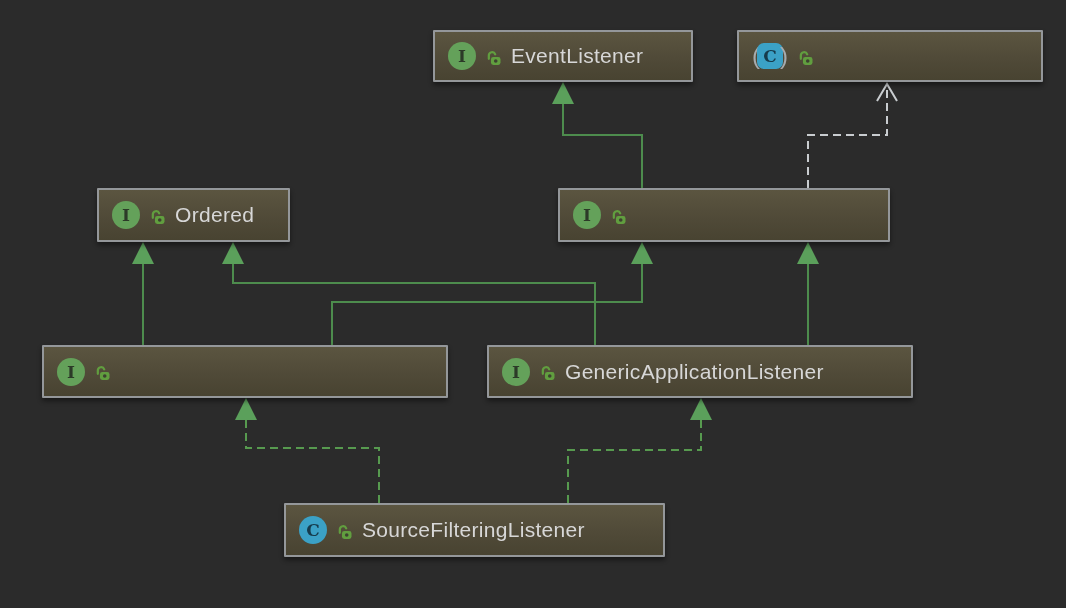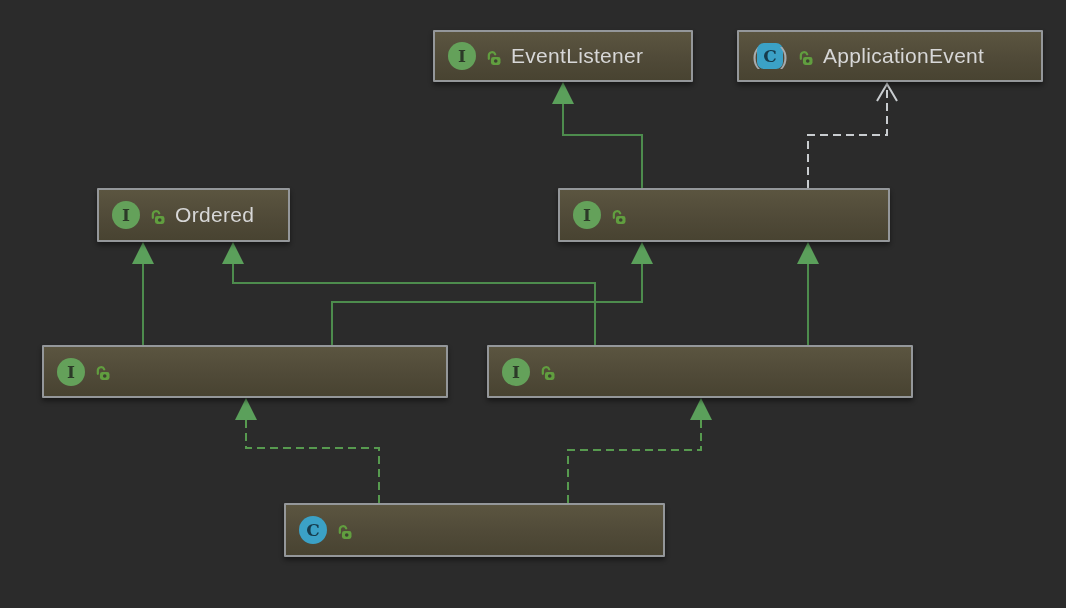--- a/index.html
+++ b/index.html
@@ -101,21 +101,20 @@
     <span class="abstract-wrap">
       <span class="paren open">(</span>
       <span class="kind-icon kind-class">C</span>
       <span class="paren close">)</span>
     </span>
     <svg class="lock" width="17" height="17" viewBox="0 0 16 16">
       <path d="M3.6 9.2 L3.6 6.1 A3.1 3.1 0 0 1 9.6 5.0" fill="none" stroke="#619e3f" stroke-width="2.1" stroke-linecap="round"></path>
       <rect x="5.6" y="7.6" width="9" height="7.4" rx="2.2" fill="#619e3f"></rect>
       <circle cx="10.1" cy="11.3" r="1.7" fill="#3d4230"></circle>
     </svg>
-    <span class="node-label">ApplicationEvent</span>
   </div>
 
   <div class="node" style="left:97px;top:188px;width:193px;height:54px;">
     <span class="kind-icon kind-interface">I</span>
     <svg class="lock" width="17" height="17" viewBox="0 0 16 16">
       <path d="M3.6 9.2 L3.6 6.1 A3.1 3.1 0 0 1 9.6 5.0" fill="none" stroke="#619e3f" stroke-width="2.1" stroke-linecap="round"></path>
       <rect x="5.6" y="7.6" width="9" height="7.4" rx="2.2" fill="#619e3f"></rect>
       <circle cx="10.1" cy="11.3" r="1.7" fill="#3d4230"></circle>
     </svg>
     <span class="node-label">Ordered</span>
@@ -139,24 +138,26 @@
     </svg>
   </div>
 
   <div class="node" style="left:487px;top:345px;width:426px;height:53px;">
     <span class="kind-icon kind-interface">I</span>
     <svg class="lock" width="17" height="17" viewBox="0 0 16 16">
       <path d="M3.6 9.2 L3.6 6.1 A3.1 3.1 0 0 1 9.6 5.0" fill="none" stroke="#619e3f" stroke-width="2.1" stroke-linecap="round"></path>
       <rect x="5.6" y="7.6" width="9" height="7.4" rx="2.2" fill="#619e3f"></rect>
       <circle cx="10.1" cy="11.3" r="1.7" fill="#3d4230"></circle>
     </svg>
+    <span class="node-label">GenericApplicationListener</span>
   </div>
 
   <div class="node" style="left:284px;top:503px;width:381px;height:54px;">
     <span class="kind-icon kind-class">C</span>
     <svg class="lock" width="17" height="17" viewBox="0 0 16 16">
       <path d="M3.6 9.2 L3.6 6.1 A3.1 3.1 0 0 1 9.6 5.0" fill="none" stroke="#619e3f" stroke-width="2.1" stroke-linecap="round"></path>
       <rect x="5.6" y="7.6" width="9" height="7.4" rx="2.2" fill="#619e3f"></rect>
       <circle cx="10.1" cy="11.3" r="1.7" fill="#3d4230"></circle>
     </svg>
+    <span class="node-label">SourceFilteringListener</span>
   </div>
 
 </div>
 
 </body></html>

